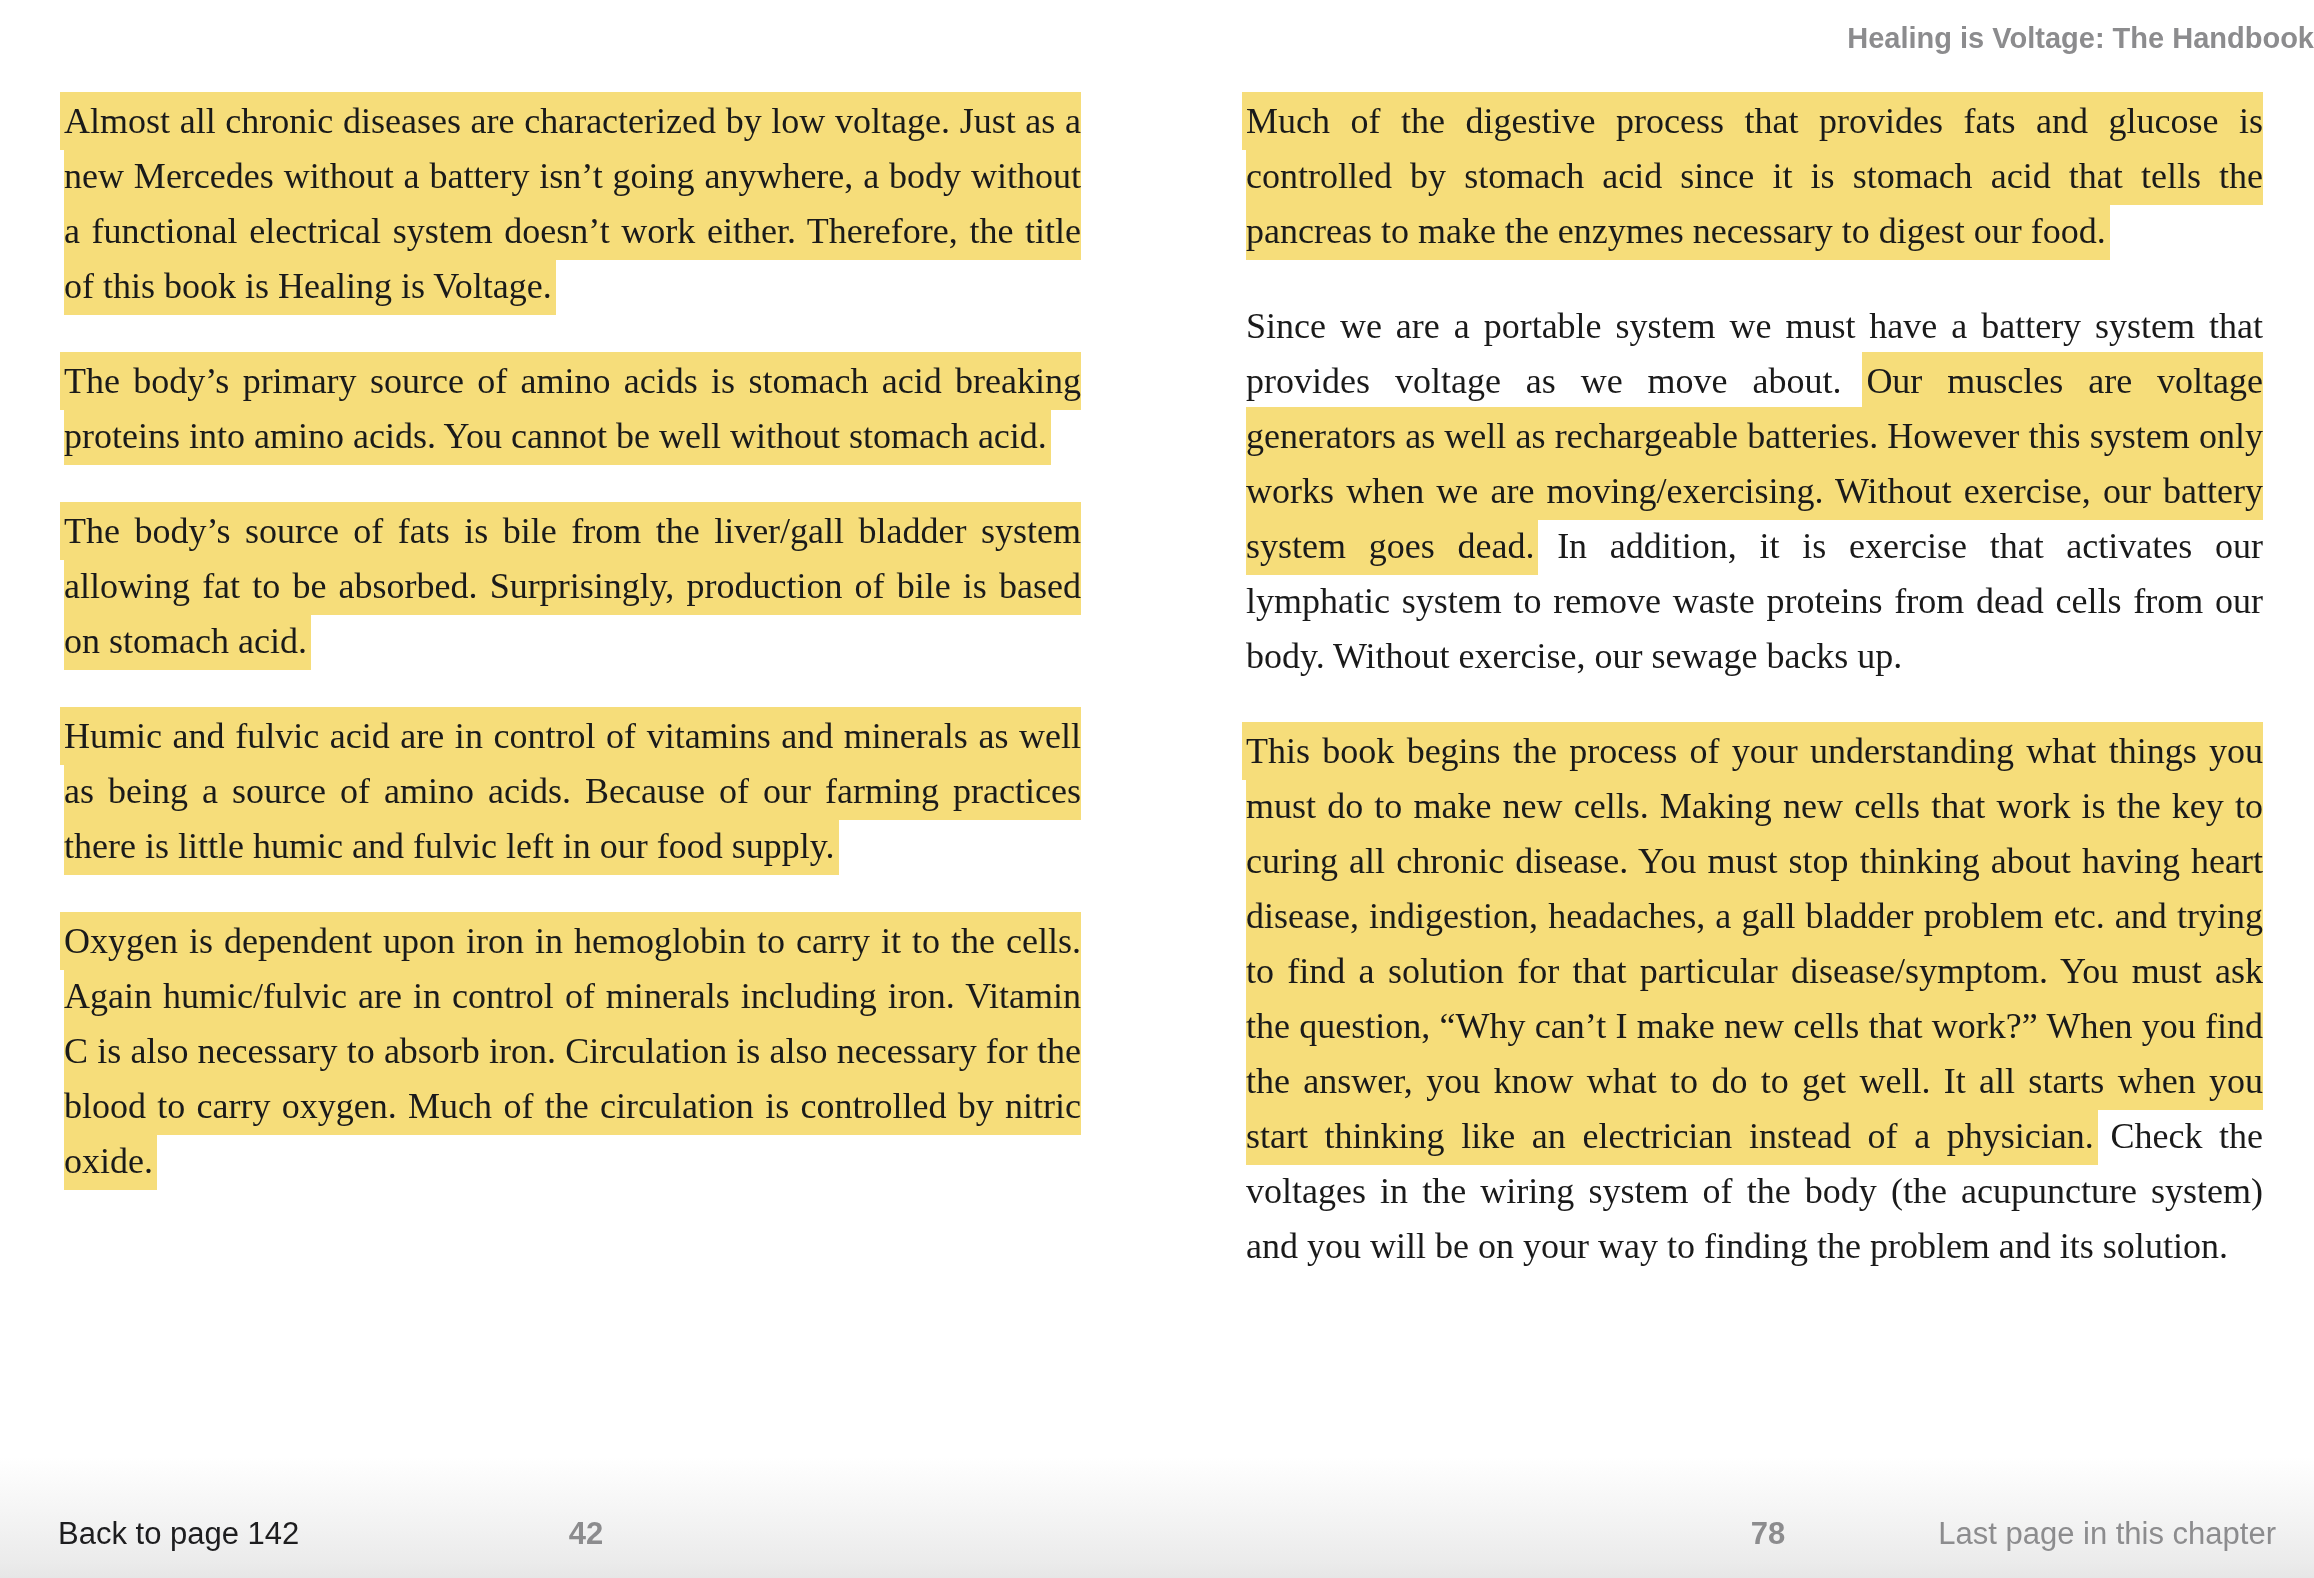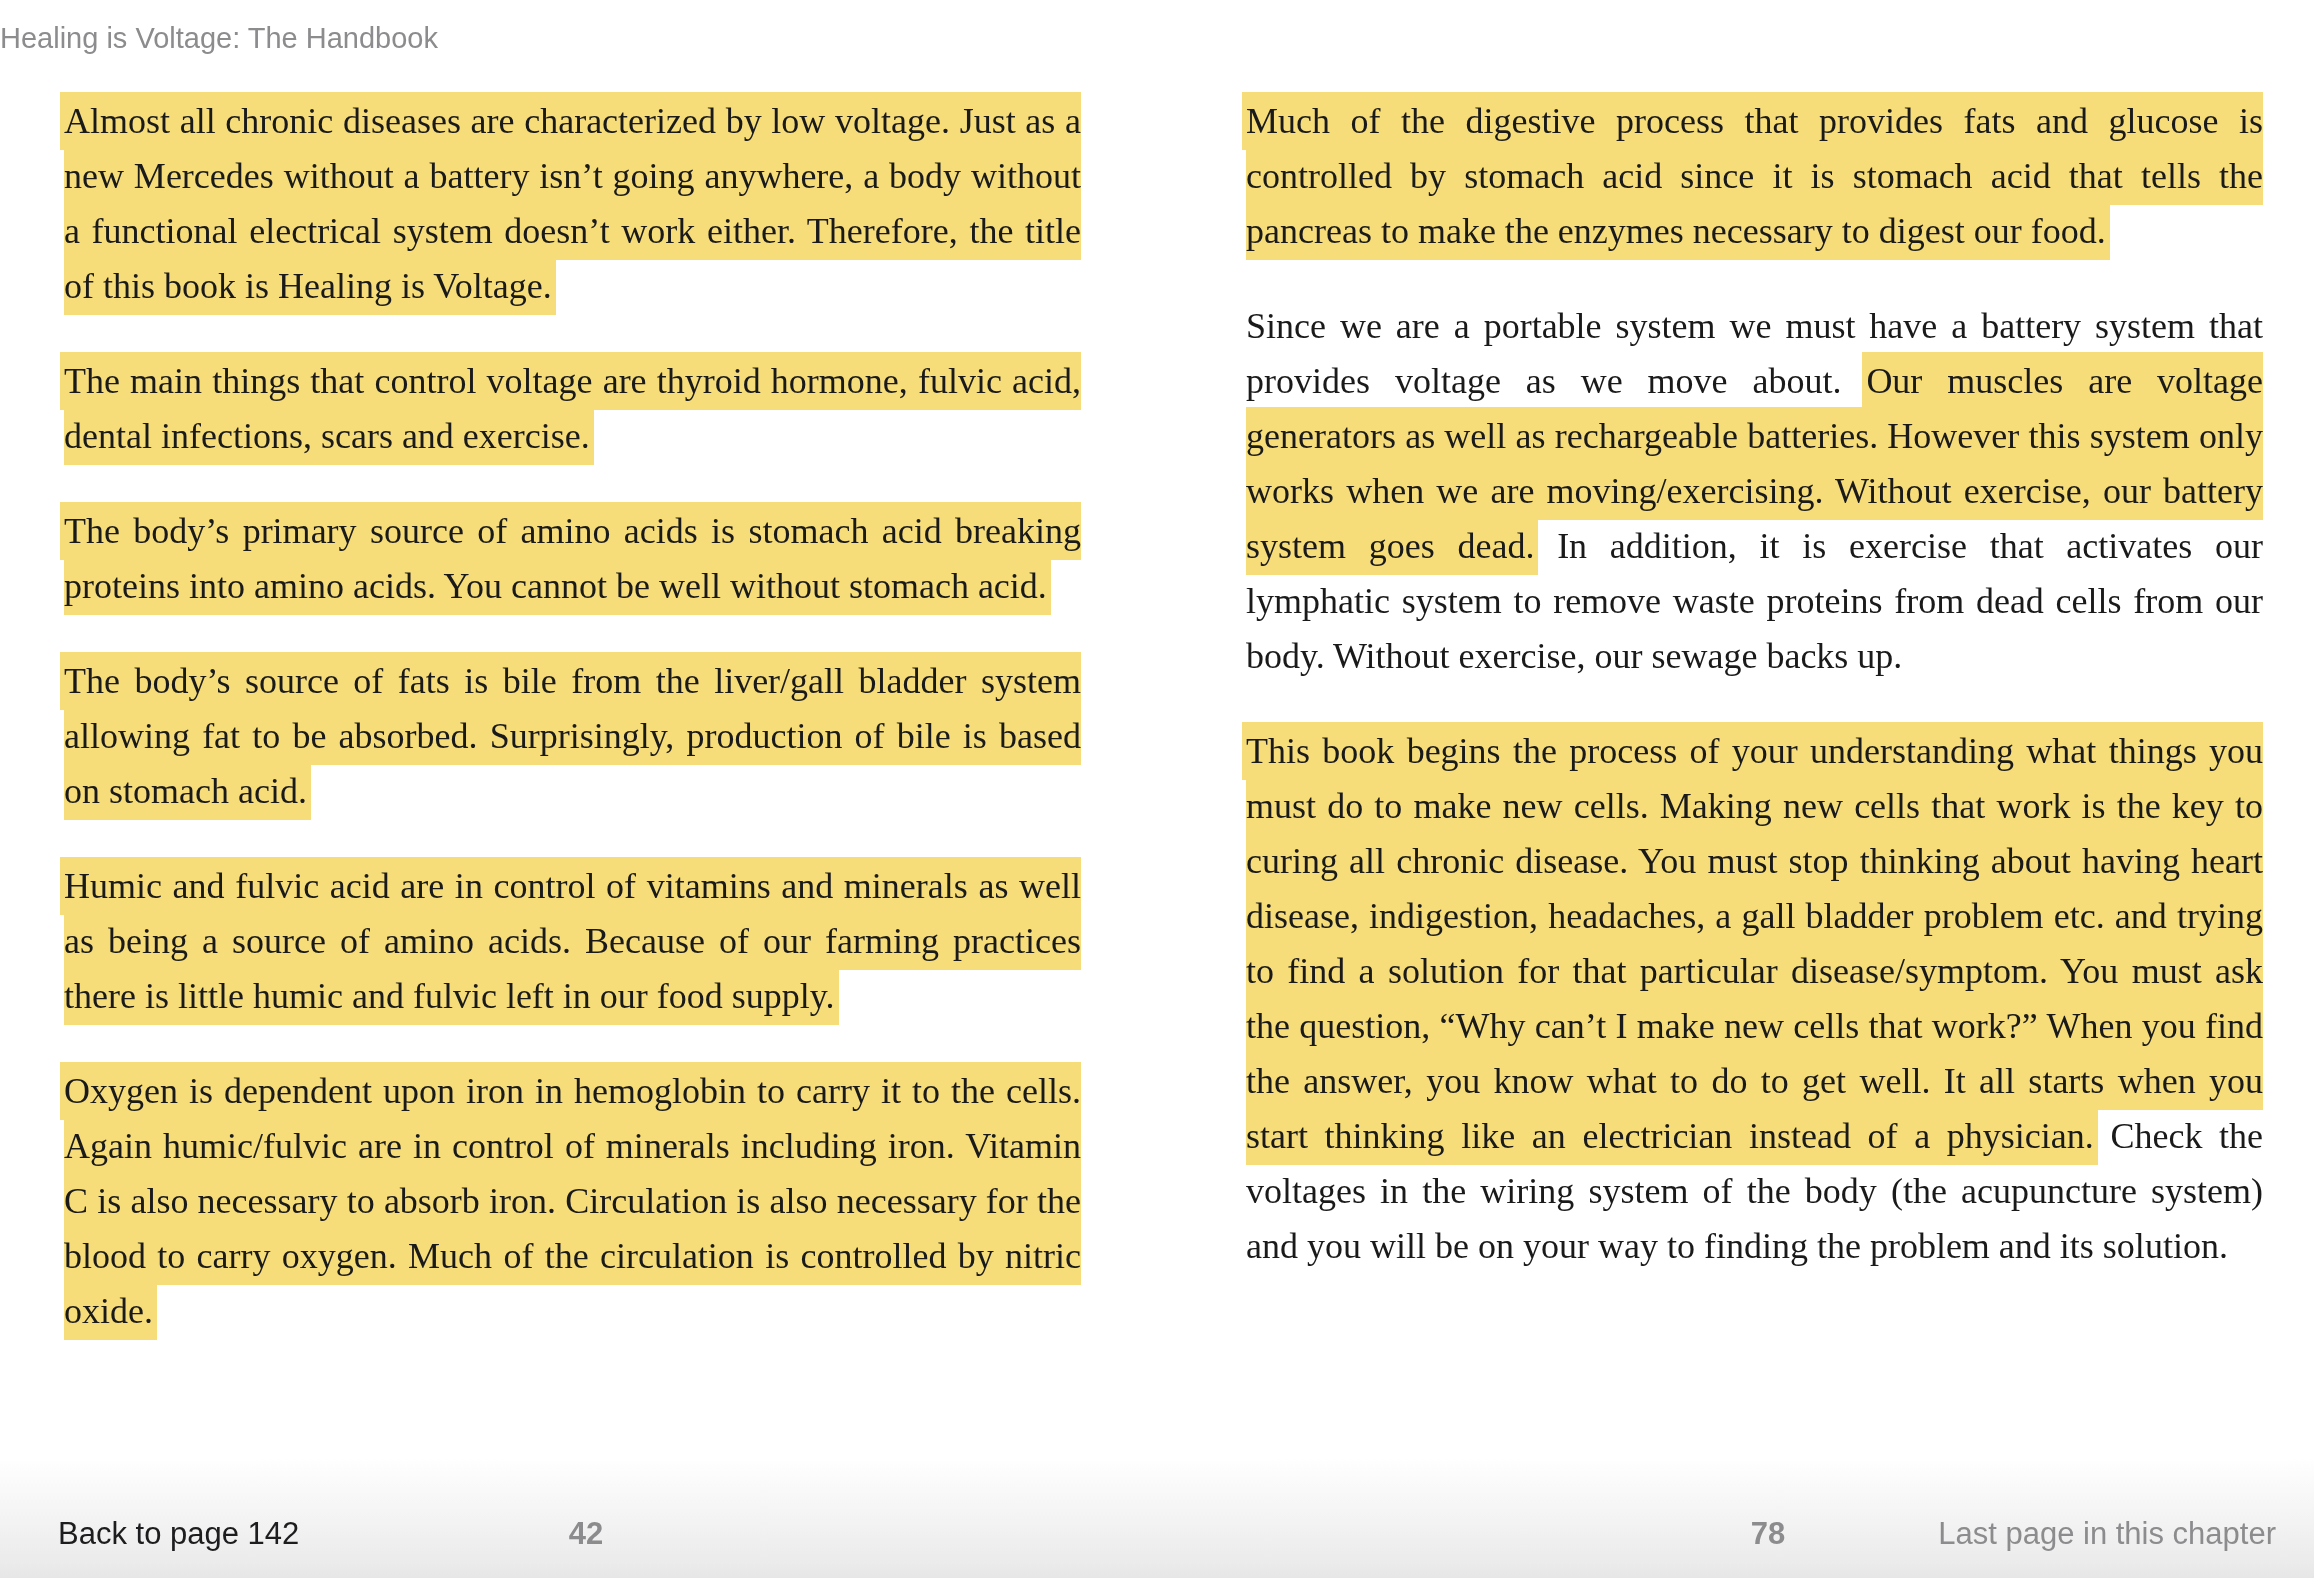--- a/index.html
+++ b/index.html
@@ -17,25 +17,25 @@
     height: 1578px;
     background: #ffffff;
     overflow: hidden;
     font-family: "Liberation Serif", "DejaVu Serif", serif;
   }
   .running-header {
     position: absolute;
     top: 22px;
     left: 0;
     width: 100%;
-    text-align: left;
+    text-align: right;
     font-family: "Liberation Sans", "DejaVu Sans", sans-serif;
     font-size: 29px;
     line-height: 32px;
-    font-weight: 400;
+    font-weight: 700;
     color: var(--chrome-text);
   }
   .page {
     position: absolute;
     top: 94px;
     font-size: 36px;
     line-height: 55px;
     color: var(--body-text);
     text-align: justify;
   }
@@ -94,21 +94,20 @@
 </style>
 </head>
 <body>
 
 <div class="reader">
 
   <div class="running-header">Healing is Voltage: The Handbook</div>
 
   <div class="page page-left">
     <p><mark class="hl">Almost all chronic diseases are characterized by low voltage. Just as a new Mercedes without a battery isn’t going anywhere, a body without a functional electrical system doesn’t work either. Therefore, the title of this book is Healing is Voltage.</mark></p>
-    <p><mark class="hl">The main things that control voltage are thyroid hormone, fulvic acid, dental infections, scars and exercise.</mark></p>
     <p><mark class="hl">The body’s primary source of amino acids is stomach acid breaking proteins into amino acids. You cannot be well without stomach acid.</mark></p>
     <p><mark class="hl">The body’s source of fats is bile from the liver/gall bladder system allowing fat to be absorbed. Surprisingly, production of bile is based on stomach acid.</mark></p>
     <p><mark class="hl">Humic and fulvic acid are in control of vitamins and minerals as well as being a source of amino acids. Because of our farming practices there is little humic and fulvic left in our food supply.</mark></p>
     <p><mark class="hl">Oxygen is dependent upon iron in hemoglobin to carry it to the cells. Again humic/fulvic are in control of minerals including iron. Vitamin C is also necessary to absorb iron. Circulation is also necessary for the blood to carry oxygen. Much of the circulation is controlled by nitric oxide.</mark></p>
   </div>
 
   <div class="page page-right">
     <p><mark class="hl">Much of the digestive process that provides fats and glucose is controlled by stomach acid since it is stomach acid that tells the pancreas to make the enzymes necessary to digest our food.</mark></p>
     <p><span>Since we are a portable system we must have a battery system that provides voltage as we move about. </span><mark class="hl">Our muscles are voltage generators as well as rechargeable batteries. However this system only works when we are moving/exercising. Without exercise, our battery system goes dead.</mark><span> In addition, it is exercise that activates our lymphatic system to remove waste proteins from dead cells from our body. Without exercise, our sewage backs up.</span></p>
     <p><mark class="hl">This book begins the process of your understanding what things you must do to make new cells. Making new cells that work is the key to curing all chronic disease. You must stop thinking about having heart disease, indigestion, headaches, a gall bladder problem etc. and trying to find a solution for that particular disease/symptom. You must ask the question, “Why can’t I make new cells that work?” When you find the answer, you know what to do to get well. It all starts when you start thinking like an electrician instead of a physician.</mark><span> Check the voltages in the wiring system of the body (the acupuncture system) and you will be on your way to finding the problem and its solution.</span></p>

